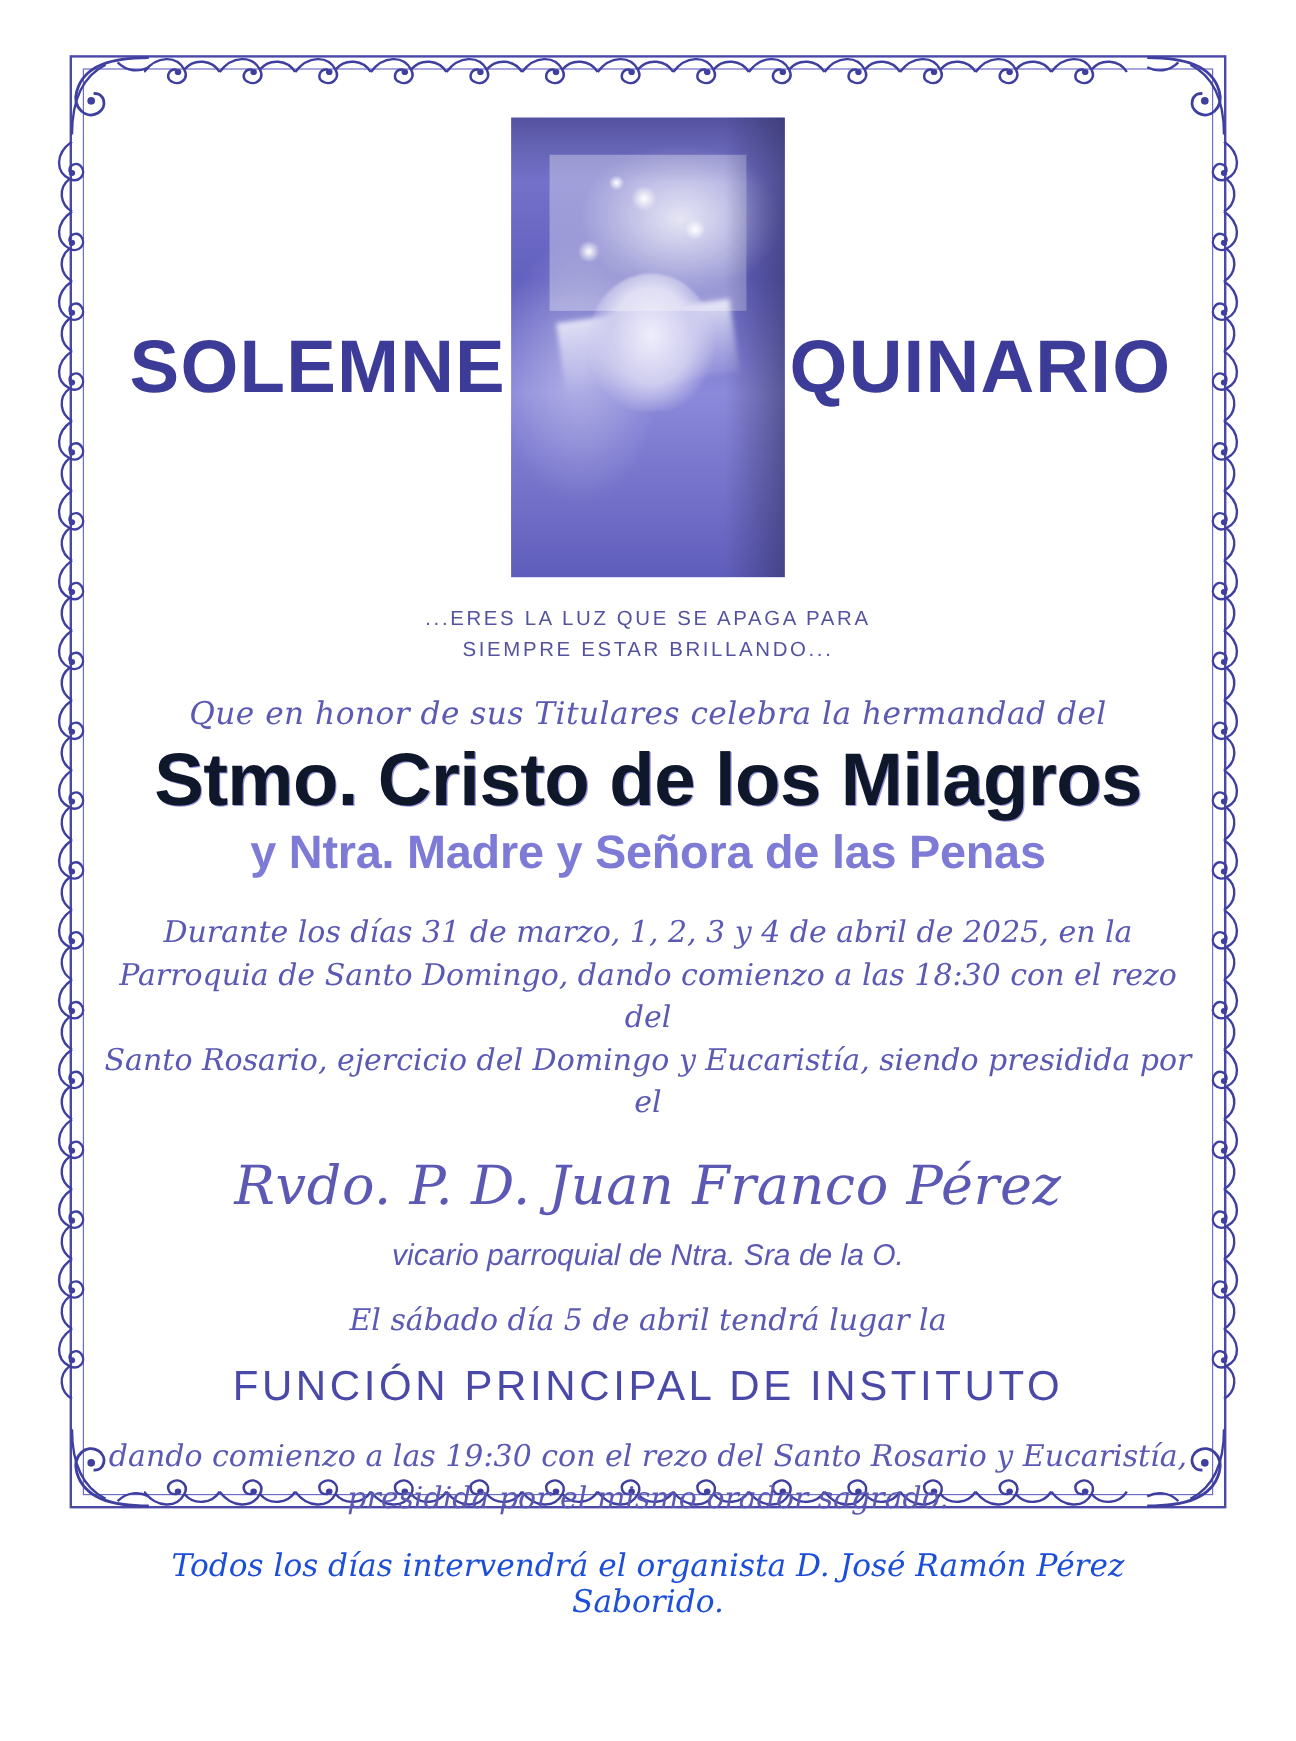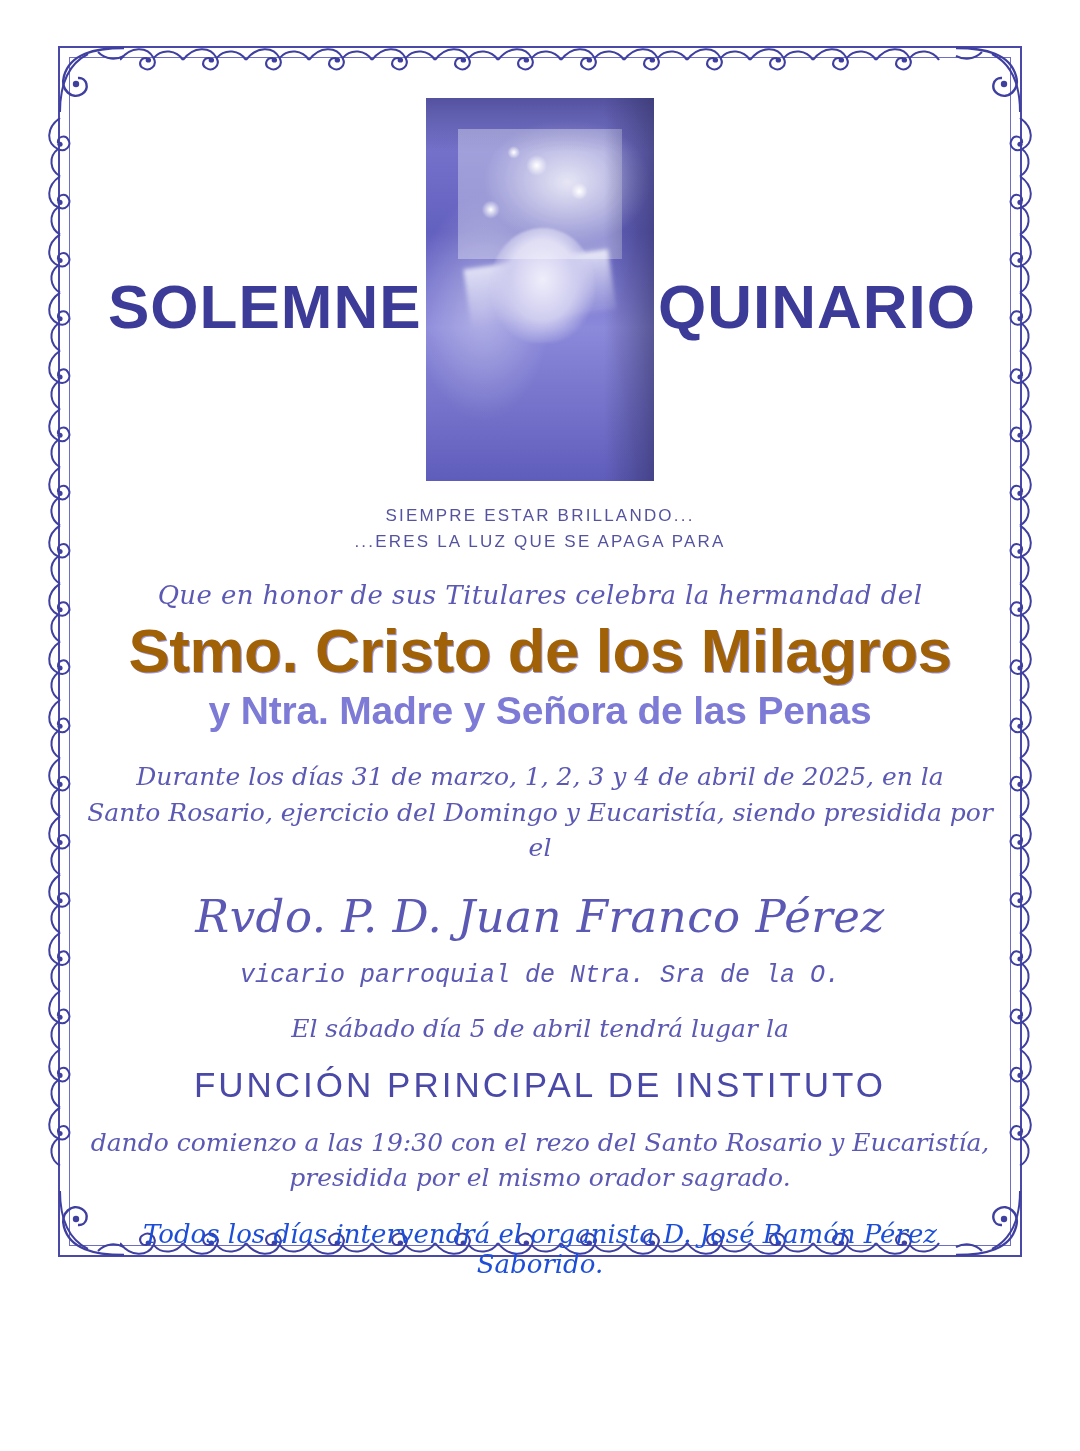--- a/index.html
+++ b/index.html
@@ -179,21 +179,21 @@
     letter-spacing: 0.4px;
     text-align: center;
   }
 
   .title-main {
     margin-top: 8px;
     font-family: "Liberation Sans", sans-serif;
     font-weight: bold;
     font-size: 62px;
     letter-spacing: -0.5px;
-    color: #a16207;
+    color: #0f172a;
     line-height: 1.05;
     text-shadow: 1px 1px 0 #9c9ae6;
   }
   .title-sub {
     margin-top: 6px;
     font-family: "Liberation Sans", sans-serif;
     font-weight: bold;
     font-size: 39px;
     color: #7d7bd6;
     letter-spacing: -0.2px;
@@ -210,21 +210,21 @@
   .celebrant {
     margin-top: 24px;
     font-family: "DejaVu Serif", serif;
     font-style: italic;
     font-size: 45px;
     color: #5b59b3;
     letter-spacing: 0.5px;
   }
   .celebrant-role {
     margin-top: 18px;
-    font-family: Liberation Mono, monospace;
+    font-family: Liberation Sans, sans-serif;
     font-style: italic;
     font-size: 25px;
     color: #5b59b3;
   }
   .saturday {
     margin-top: 24px;
     font-family: "DejaVu Serif", serif;
     font-style: italic;
     font-size: 25px;
     color: #5b59b3;
@@ -408,31 +408,32 @@
         <div class="ph-dark-right"></div>
       </div>
     </div>
 
     <div class="headline-row">
       <div class="headline-word hw-left">SOLEMNE</div>
       <div class="headline-word hw-right">QUINARIO</div>
     </div>
 
     <div class="quote">
+      <div>...ERES LA LUZ QUE SE APAGA PARA</div>
       <div>SIEMPRE ESTAR BRILLANDO...</div>
-      <div>...ERES LA LUZ QUE SE APAGA PARA</div>
     </div>
 
     <div class="line-honor">Que en honor de sus Titulares celebra la hermandad del</div>
 
     <div class="title-main">Stmo. Cristo de los Milagros</div>
     <div class="title-sub">y Ntra. Madre y Señora de las Penas</div>
 
     <div class="para">
       <div>Durante los días 31 de marzo, 1, 2, 3 y 4 de abril de 2025, en la</div>
+      <div>Parroquia de Santo Domingo, dando comienzo a las 18:30 con el rezo del</div>
       <div>Santo Rosario, ejercicio del Domingo y Eucaristía, siendo presidida por el</div>
     </div>
 
     <div class="celebrant">Rvdo. P. D. Juan Franco Pérez</div>
     <div class="celebrant-role">vicario parroquial de Ntra. Sra de la O.</div>
 
     <div class="saturday">El sábado día 5 de abril tendrá lugar la</div>
 
     <div class="funcion">FUNCIÓN PRINCIPAL DE INSTITUTO</div>
 

